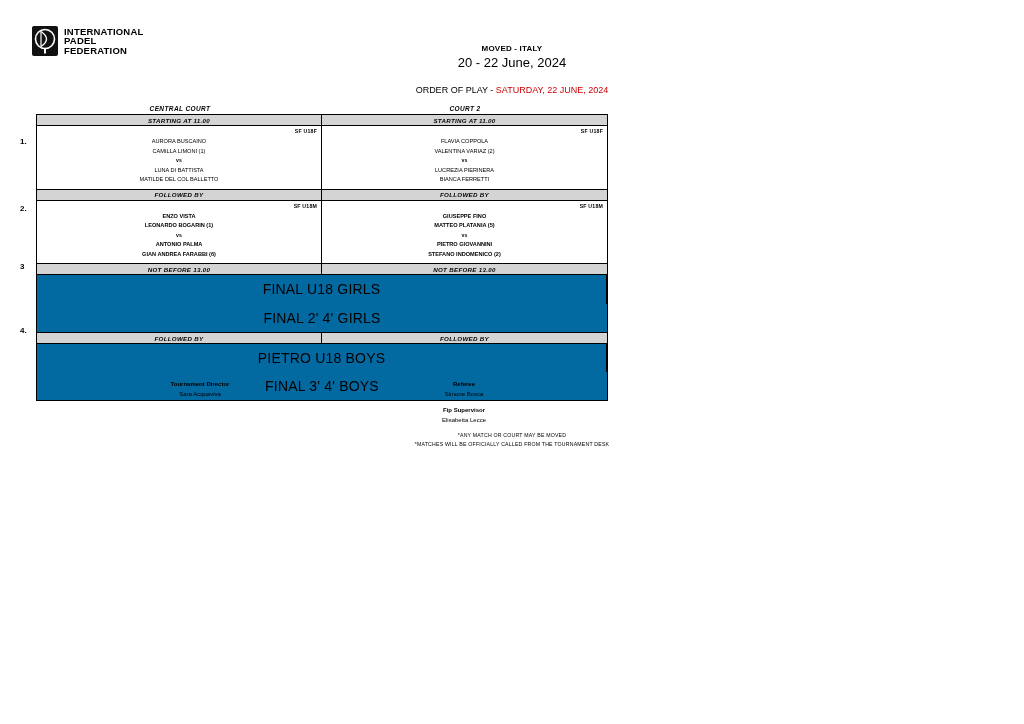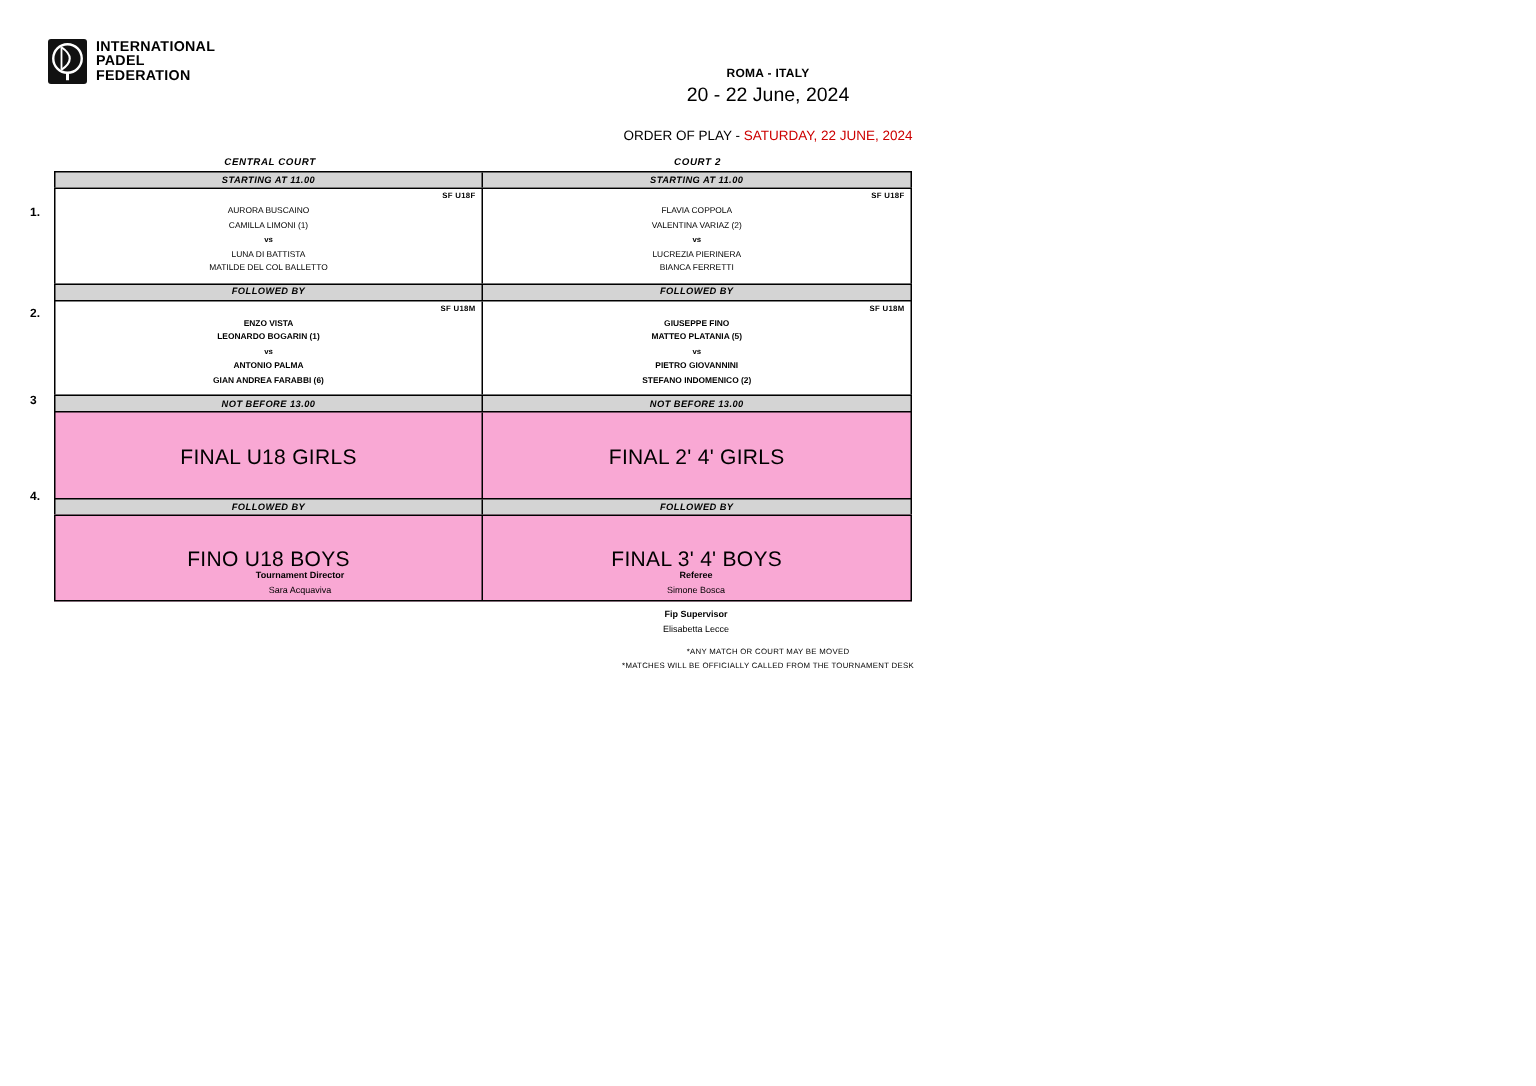--- a/index.html
+++ b/index.html
@@ -163,22 +163,23 @@
     font-size: 5.2px;
     font-weight: bold;
   }
 
   .finalrow {
     display: flex;
     width: 100%;
     border: 1px solid #000;
     border-bottom: none;
     box-sizing: border-box;
-    background: #f9a8d4;
+    background: #0369a1;
     height: 58px;
+    flex-direction: column;
   }
   .finalrow.last { border-bottom: 1px solid #000; }
   .final-cell {
     flex: 1 1 50%;
     box-sizing: border-box;
     display: flex;
     align-items: center;
     justify-content: center;
     font-size: 14px;
     letter-spacing: 0.2px;
@@ -241,21 +242,21 @@
         <rect x="12" y="22.5" width="2" height="5" fill="#ffffff"></rect>
       </svg>
     </div>
     <div class="logo-text">
       <div>INTERNATIONAL</div>
       <div>PADEL</div>
       <div>FEDERATION</div>
     </div>
   </div>
 
-  <div class="doc-sub1">ROMA - ITALY</div>
+  <div class="doc-sub1">MOVED - ITALY</div>
   <div class="doc-sub2">20 - 22 June, 2024</div>
   <div class="oop-line">
     <span>ORDER OF PLAY - </span><span class="date">SATURDAY, 22 JUNE, 2024</span>
   </div>
 
   <div class="court-head" id="court-head-1">CENTRAL COURT</div>
   <div class="court-head" id="court-head-2">COURT 2</div>
 
   <div class="rownum" id="rownum-1">1.</div>
   <div class="rownum" id="rownum-2">2.</div>
@@ -325,21 +326,21 @@
     <div class="finalrow">
       <div class="final-cell left">FINAL U18 GIRLS</div>
       <div class="final-cell">FINAL 2' 4' GIRLS</div>
     </div>
 
     <div class="band">
       <div class="band-cell left">FOLLOWED BY</div>
       <div class="band-cell">FOLLOWED BY</div>
     </div>
     <div class="finalrow last">
-      <div class="final-cell left">FINO U18 BOYS</div>
+      <div class="final-cell left">PIETRO U18 BOYS</div>
       <div class="final-cell">FINAL 3' 4' BOYS</div>
     </div>
 
   </div>
 
   <div class="sig" id="sig-td">
     <span class="role">Tournament Director</span>
     <span class="name">Sara Acquaviva</span>
   </div>
   <div class="sig" id="sig-ref">

